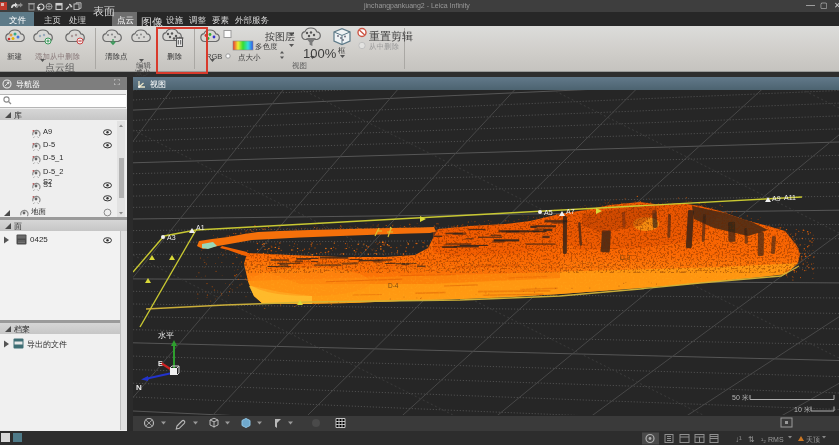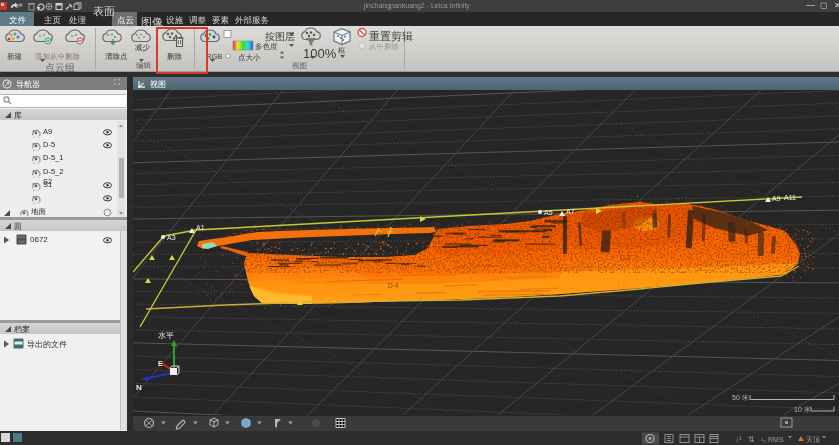--- a/index.html
+++ b/index.html
@@ -128,21 +128,21 @@
       <circle cx="343" cy="14" r="0.9" fill="#667"></circle>
  <path d="M340,29 l5,0 -2.5,3 z" fill="#555"></path>
  <circle cx="362" cy="6.5" r="4" fill="#fff" stroke="#cc5544" stroke-width="1.4"></circle>
       <path d="M359.3,3.9 l5.4,5.2" stroke="#cc5544" stroke-width="1.4"></path>
  <circle cx="362" cy="19.5" r="3.2" fill="#e2e2e0" stroke="#c0c0c0" stroke-width="1"></circle>
 </svg>
 <div class="tx" style="left:7px;top:52px;font-size:7.5px;color:#3c3c3c">新建</div>
 <div class="tx" style="left:35px;top:52px;font-size:7.5px;color:#8a7a7a">添加</div>
 <div class="tx" style="left:50px;top:52px;font-size:7.5px;color:#8a7a7a">从中删除</div>
 <div class="tx" style="left:105px;top:52px;font-size:7.5px;color:#3c3c3c">清除点</div>
-<div class="tx" style="left:135px;top:43px;font-size:7.5px;color:#3c3c3c">减少</div>
+<div class="tx" style="left:135px;top:68px;font-size:7.5px;color:#3c3c3c">减少</div>
 <div class="tx" style="left:167px;top:52px;font-size:7.5px;color:#3c3c3c">删除</div>
 <div class="tx" style="left:206px;top:52px;font-size:7.5px;color:#3c3c3c">RGB</div>
 <div class="tx" style="left:265px;top:30px;font-size:10px;color:#3c3c3c">按图层</div>
 <div class="tx" style="left:255px;top:42px;font-size:7.5px;color:#3c3c3c">多色度</div>
 <div class="tx" style="left:238px;top:53px;font-size:7.5px;color:#3c3c3c">点大小</div>
 <div class="tx" style="left:303px;top:46px;font-size:13px;color:#3c3c3c">100%</div>
 <div class="tx" style="left:338px;top:46px;font-size:7.5px;color:#3c3c3c">框</div>
 <div class="tx" style="left:369px;top:29px;font-size:11px;color:#3c3c3c">重置剪辑</div>
 <div class="tx" style="left:369px;top:42px;font-size:7.5px;color:#9a9a9a">从中删除</div>
 <svg class="abs" style="left:0;top:26px" width="230" height="45">
@@ -256,21 +256,21 @@
 <div class="tx" style="left:14px;top:221px;font-size:8px;color:#2a2a2a">面</div>
 <div class="abs" style="left:0;top:231px;width:127px;height:89px;background:#f2f2f2"></div>
 <svg class="abs" style="left:3px;top:236px" width="7" height="8">
       <path d="M1,0.5 L6,4 L1,7.5 z" fill="#555"></path>
     </svg>
 <svg class="abs" style="left:16px;top:234px" width="11" height="11">
       <rect x="0.5" y="0.5" width="10" height="10" rx="1" fill="#4c4c4c"></rect>
       <rect x="1.5" y="1.5" width="8" height="3" fill="#6a6a6a"></rect>
       <path d="M2,7 h7 M2,8.6 h7" stroke="#8a8a8a" stroke-width=".7"></path>
     </svg>
-<div class="tx" style="left:30px;top:235px;font-size:8px;color:#2a2a2a">0672</div>
+<div class="tx" style="left:30px;top:235px;font-size:8px;color:#2a2a2a">0425</div>
 <svg class="abs" style="left:103px;top:237px" width="9" height="7">
       <ellipse cx="4.5" cy="3.3" rx="4" ry="2.6" fill="none" stroke="#333" stroke-width="1"></ellipse>
       <circle cx="4.5" cy="3.3" r="1.2" fill="#333"></circle>
     </svg>
 <div class="abs" style="left:0;top:320px;width:127px;height:3px;background:#9a9a9a"></div>
 <div class="abs" style="left:0;top:323px;width:127px;height:11px;background:linear-gradient(#d6d6d6,#c6c6c6)"></div>
 <svg class="abs" style="left:4px;top:325px" width="8" height="8">
       <path d="M7,1 L7,7 L1,7 z" fill="#4a4a4a"></path>
     </svg>
 <div class="tx" style="left:14px;top:324px;font-size:8px;color:#2a2a2a">档案</div>

